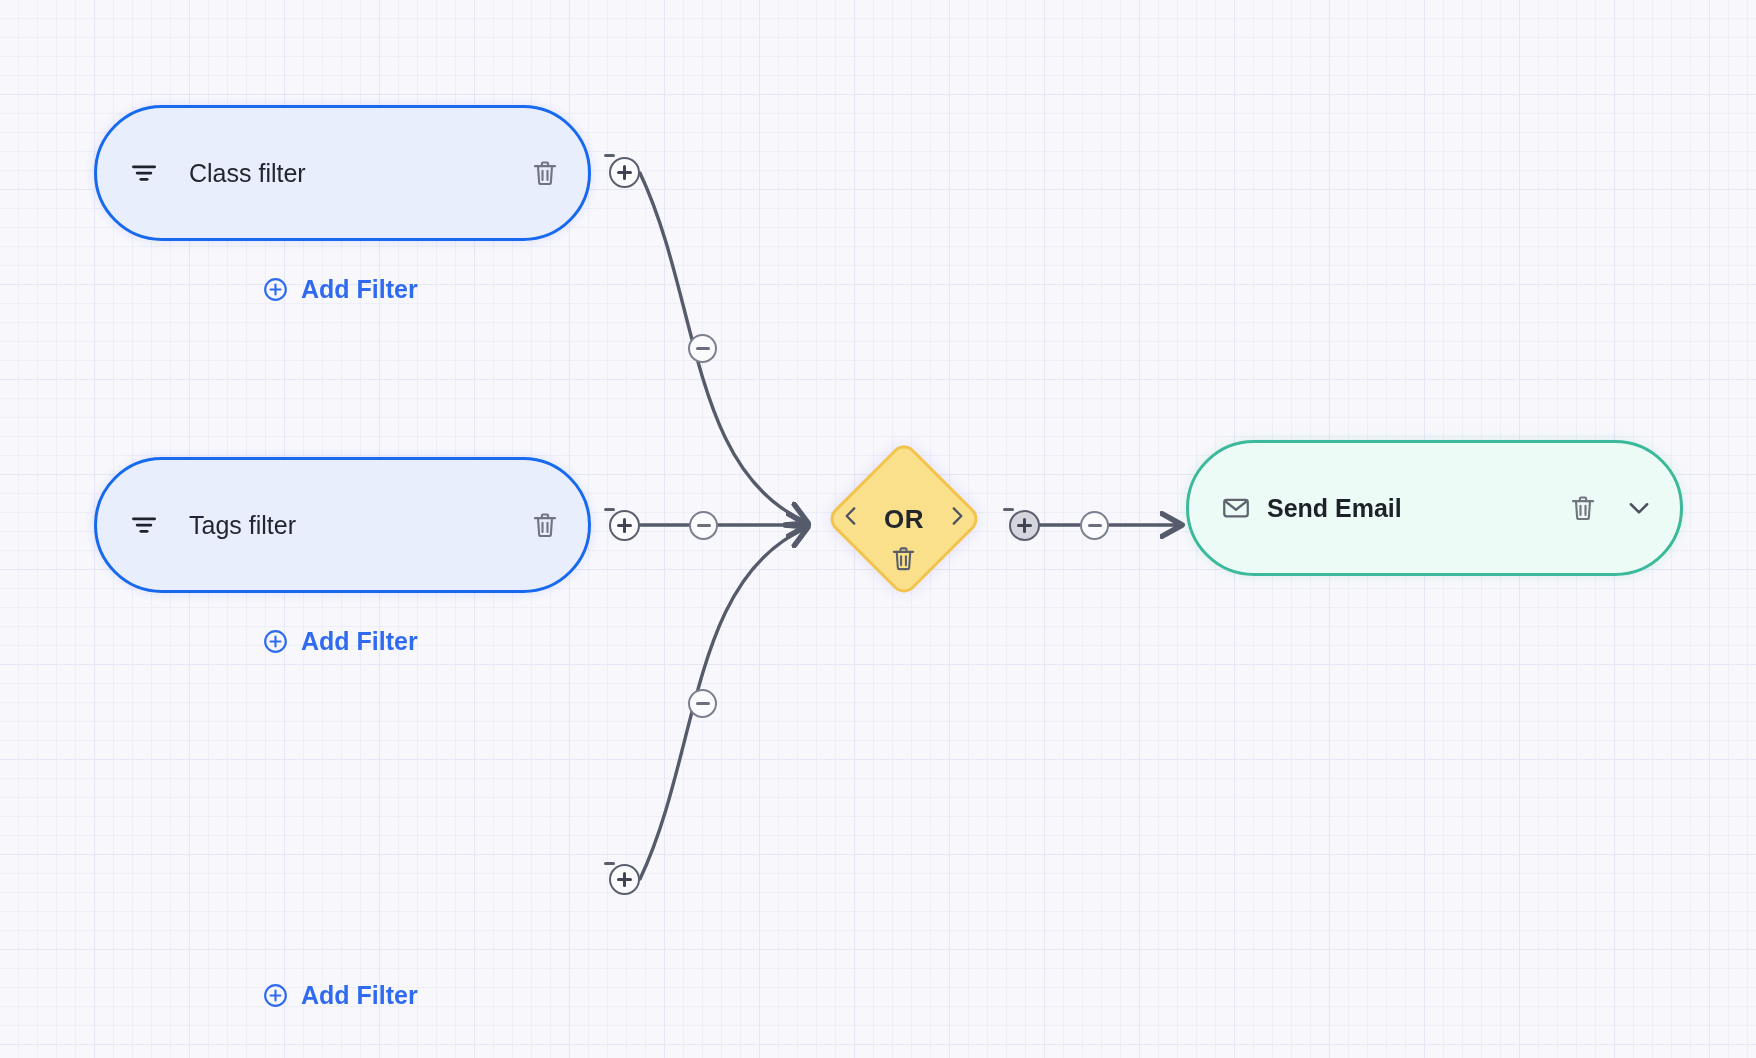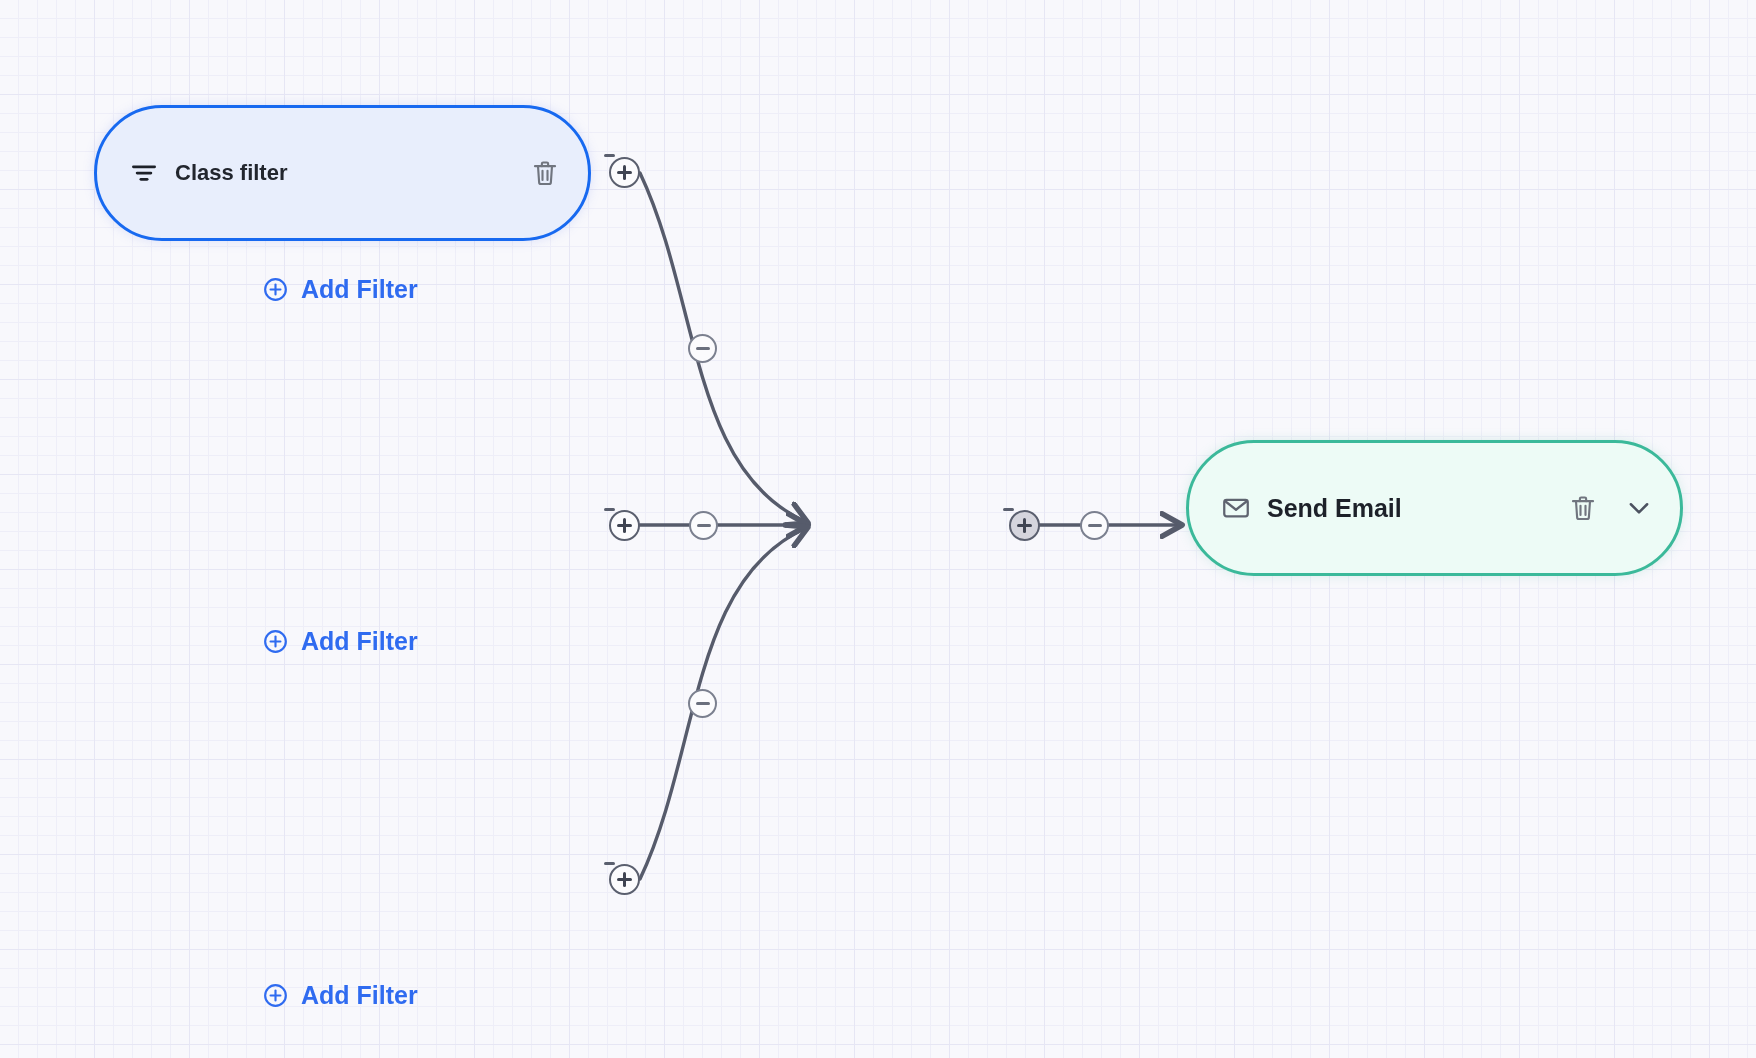--- a/index.html
+++ b/index.html
@@ -48,24 +48,24 @@
   .filter-node {
     width: 497px;
     height: 136px;
     left: 94px;
     border: 3px solid #1769f0;
     background: #e8eefc;
     box-shadow: 0 0 12px rgba(120,140,240,0.22);
     padding: 0 28px 0 32px;
   }
   .filter-node .node-label {
-    font-size: 22px;
+    font-size: 25px;
     color: #22262e;
-    font-weight: 700;
-    margin-left: 16px;
+    font-weight: 400;
+    margin-left: 30px;
     white-space: nowrap;
   }
   .filter-node .spacer { flex: 1 1 auto; }
 
   .node-1 { top: 105px; }
   .node-2 { top: 457px; }
   .node-3 { top: 810px; }
 
   .email-node {
     width: 497px;
@@ -245,20 +245,40 @@
     <span class="icon">
       <svg width="27" height="27" viewBox="0 0 24 24" fill="none" stroke="#2f6bf0" stroke-width="1.9" stroke-linecap="round">
         <circle cx="12" cy="12" r="9.2"></circle>
         <line x1="12" y1="7.6" x2="12" y2="16.4"></line>
         <line x1="7.6" y1="12" x2="16.4" y2="12"></line>
       </svg>
     </span>
     <span>Add Filter</span>
   </div>
 
+  <div class="node filter-node node-2">
+    <span class="icon">
+      <svg width="30" height="30" viewBox="0 0 24 24" fill="none" stroke="#1d2129" stroke-width="2.2" stroke-linecap="round">
+        <line x1="3.5" y1="7" x2="20.5" y2="7"></line>
+        <line x1="6.5" y1="12" x2="17.5" y2="12"></line>
+        <line x1="9.5" y1="17" x2="14.5" y2="17"></line>
+      </svg>
+    </span>
+    <span class="node-label">Tags filter</span>
+    <span class="spacer"></span>
+    <span class="icon icon-btn">
+      <svg width="30" height="30" viewBox="0 0 24 24" fill="none" stroke="#70757f" stroke-width="1.7" stroke-linecap="round" stroke-linejoin="round">
+        <path d="M4 6.5h16"></path>
+        <path d="M9.5 6.5V4.6a1 1 0 0 1 1-1h3a1 1 0 0 1 1 1v1.9"></path>
+        <path d="M6.4 6.5l.9 13a1.4 1.4 0 0 0 1.4 1.3h6.6a1.4 1.4 0 0 0 1.4-1.3l.9-13"></path>
+        <line x1="10" y1="10.2" x2="10" y2="17.6"></line>
+        <line x1="14" y1="10.2" x2="14" y2="17.6"></line>
+      </svg>
+    </span>
+  </div>
 
   <div class="stub" style="left:604px; top:508px;"></div>
   <div class="handle" style="left:609px; top:510px;">
     <span class="bar-h"></span>
     <span class="bar-v"></span>
   </div>
   <div class="handle minus" style="left:689px; top:511px;">
     <span class="bar-h"></span>
   </div>
 
@@ -287,20 +307,45 @@
     <span class="icon">
       <svg width="27" height="27" viewBox="0 0 24 24" fill="none" stroke="#2f6bf0" stroke-width="1.9" stroke-linecap="round">
         <circle cx="12" cy="12" r="9.2"></circle>
         <line x1="12" y1="7.6" x2="12" y2="16.4"></line>
         <line x1="7.6" y1="12" x2="16.4" y2="12"></line>
       </svg>
     </span>
     <span>Add Filter</span>
   </div>
 
+  <div class="or-wrap">
+    <div class="or-diamond"></div>
+    <div class="or-content">
+      <span class="or-label">OR</span>
+    </div>
+    <span class="icon icon-btn or-chev-left">
+      <svg width="26" height="26" viewBox="0 0 24 24" fill="none" stroke="#4c5260" stroke-width="2.1" stroke-linecap="round" stroke-linejoin="round">
+        <polyline points="15,5 8,12 15,19"></polyline>
+      </svg>
+    </span>
+    <span class="icon icon-btn or-chev-right">
+      <svg width="26" height="26" viewBox="0 0 24 24" fill="none" stroke="#4c5260" stroke-width="2.1" stroke-linecap="round" stroke-linejoin="round">
+        <polyline points="9,5 16,12 9,19"></polyline>
+      </svg>
+    </span>
+    <span class="icon icon-btn or-trash">
+      <svg width="29" height="29" viewBox="0 0 24 24" fill="none" stroke="#5a5f6b" stroke-width="1.7" stroke-linecap="round" stroke-linejoin="round">
+        <path d="M4 6.5h16"></path>
+        <path d="M9.5 6.5V4.6a1 1 0 0 1 1-1h3a1 1 0 0 1 1 1v1.9"></path>
+        <path d="M6.4 6.5l.9 13a1.4 1.4 0 0 0 1.4 1.3h6.6a1.4 1.4 0 0 0 1.4-1.3l.9-13"></path>
+        <line x1="10" y1="10.2" x2="10" y2="17.6"></line>
+        <line x1="14" y1="10.2" x2="14" y2="17.6"></line>
+      </svg>
+    </span>
+  </div>
 
   <div class="stub" style="left:1003px; top:508px;"></div>
   <div class="handle hover-fill" style="left:1009px; top:510px;">
     <span class="bar-h"></span>
     <span class="bar-v"></span>
   </div>
   <div class="handle minus" style="left:1080px; top:511px;">
     <span class="bar-h"></span>
   </div>
 

